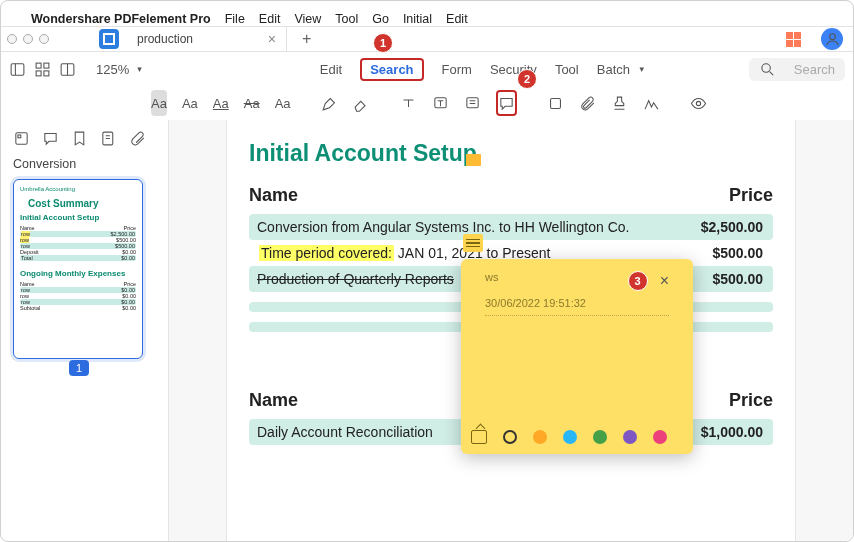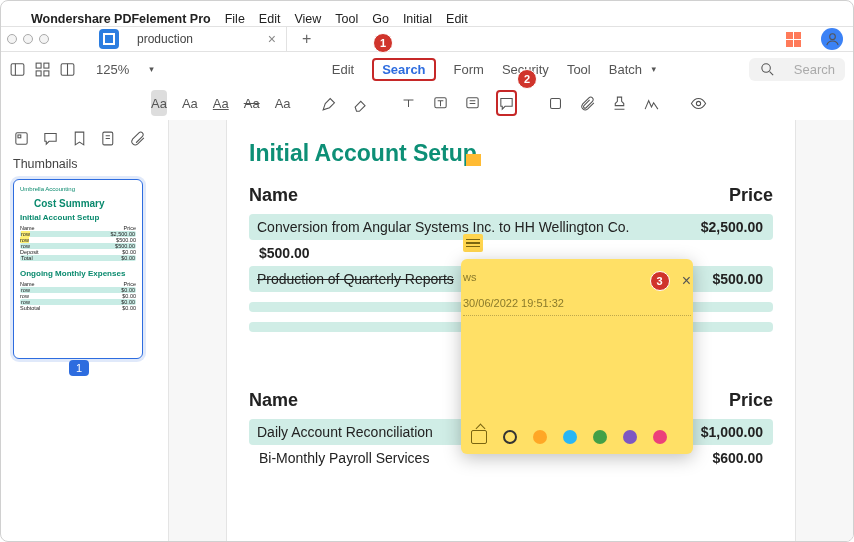--- a/index.html
+++ b/index.html
@@ -17,21 +17,21 @@
     .sq-icon::after{content:"";position:absolute;inset:4px;border:2px solid #fff;}
     .tab { display:flex; align-items:center; padding:0 10px; height:24px; font-size:12px; color:#444; border-right:1px solid #e2e2e2; min-width:160px; justify-content:space-between;}
     .tab-close{ color:#888; font-size:14px;}
     .plus { color:#666; margin-left:15px; font-size:16px;}
     .tabbar .grow{flex:1;}
     .grid-ic{ width:15px;height:15px;display:grid;grid-template-columns:1fr 1fr;gap:1px;margin-right:20px;}
     .grid-ic span{background:#ff7a59;}
     .avatar{ width:22px;height:22px;border-radius:50%;background:#3b82f6;color:#fff;font-size:12px;display:flex;align-items:center;justify-content:center;margin-right:4px;}
 
     .toolbar2{display:flex;align-items:center;height:34px;padding:0 8px;font-size:13px;color:#555; gap:8px;}
-    .zoom{margin-left:12px; display:flex; align-items:center; gap:20px;}
+    .zoom{margin-left:12px; display:flex; align-items:center; gap:8px;}
     .caret{font-size:9px;}
     .toolbar2 .grow{flex:1;}
     .tabs3{display:flex;gap:18px;align-items:center;margin-left:170px;}
     .tab3{cursor:pointer;display:flex;align-items:center;gap:3px;}
     .tab3.active{background:#fff;border:2px solid #c62828;border-radius:4px;padding:2px 8px;color:#2d6cdf;font-weight:600;}
     .search{display:flex;align-items:center;gap:18px;color:#aaa;font-size:13px;background:#f2f2f2;border-radius:6px;padding:3px 10px;}
 
     .badge{position:absolute;width:20px;height:20px;border-radius:50%;background:#d0342c;color:#fff;font-size:11px;font-weight:700;display:flex;align-items:center;justify-content:center;border:1.5px solid #fff;z-index:5;}
 
     .ribbon{display:flex;align-items:center;height:34px;padding:0 150px;gap:15px;color:#555;position:relative;}
@@ -40,39 +40,39 @@
     .rbtn.hl{border:2px solid #c62828;}
     .sep{width:1px;height:20px;background:#e0e0e0;}
     .Aa{font-size:13px;color:#555;}
 
     .main{display:flex;height:calc(100% - 119px);}
     .side{width:168px;border-right:1px solid #e4e4e4;padding:10px 12px;}
     .side-icons{display:flex;gap:12px;color:#666;font-size:14px;margin-bottom:10px;}
     .side-title{font-size:12.5px;color:#444;margin-bottom:8px;}
     .thumb{border:1.5px solid #2d6cdf;border-radius:6px;padding:6px;width:130px;height:180px;background:#fff;font-size:6px;color:#333;position:relative;box-shadow:0 0 0 3px rgba(45,108,223,.15);}
     .thumb h4{color:#0a8a6e;font-size:8px;margin:3px 0;}
-    .thumb h3{color:#0a8a6e;font-size:10px;margin:6px 14px 4px;}
+    .thumb h3{color:#0a8a6e;font-size:10px;margin:6px 8px 4px;}
     .thumb .tbl{display:flex;justify-content:space-between;font-size:5.5px;color:#222;}
     .thumb .hl{background:#fff176;}
     .thumb .bar{background:#c8ece5;border-radius:2px;padding:0 1px;}
     .page-badge{position:absolute;bottom:-18px;left:55px;background:#2d6cdf;color:#fff;font-size:11px;padding:2px 7px;border-radius:4px;}
 
     .doc{flex:1;overflow:hidden;background:#f7f7f7;display:flex;flex-direction:column;align-items:center;padding:0;}
     .page{background:#fff;width:570px;min-height:100%;padding:20px 22px;position:relative;border-left:1px solid #e4e4e4;border-right:1px solid #e4e4e4;}
     .h1{font-size:23px;font-weight:800;color:#0d8f76;position:relative;display:inline-block;}
     .h1 .cursor{background:#ffbb33;width:15px;height:12px;display:inline-block;position:absolute;top:14px;right:-4px;}
     .hdr-row{display:flex;justify-content:space-between;font-size:18px;font-weight:800;color:#222;margin:18px 0 8px;}
     .row{display:flex;justify-content:space-between;font-size:14px;padding:5px 10px;border-radius:4px;color:#222;}
     .row.alt{background:#d0ede6;padding-left:8px;}
     .hlrow{background:#ffff66;padding:0 2px;}
     .strike{text-decoration:line-through;}
 
     .note-icon{position:absolute;left:462px;top:233px;width:20px;height:18px;background:#ffd54f;border-radius:2px;display:flex;flex-direction:column;justify-content:space-evenly;padding:3px;}
     .note-icon span{height:1.5px;background:#7a6510;}
-    .note{position:absolute;left:460px;top:258px;width:232px;height:195px;background:#ffe066;border-radius:6px;box-shadow:0 4px 18px rgba(0,0,0,.25);padding:12px 2px;z-index:10;font-size:12px;color:#7a6510;}
+    .note{position:absolute;left:460px;top:258px;width:232px;height:195px;background:#ffe066;border-radius:6px;box-shadow:0 4px 18px rgba(0,0,0,.25);padding:12px 24px;z-index:10;font-size:12px;color:#7a6510;}
     .note .top{display:flex;justify-content:space-between;align-items:flex-start;}
     .note .ws{font-size:11px;color:#8a7a2b;}
     .note .date{font-size:11px;color:#8a7a2b;margin-top:14px;}
     .note .x{color:#555;font-size:16px;cursor:pointer;}
     .note .msg{margin-top:12px;font-size:12.5px;color:#8a7a2b;}
     .note hr{border:none;border-top:1px dotted rgba(0,0,0,.25);margin-top:6px;}
     .swatches{position:absolute;bottom:10px;left:10px;right:10px;display:flex;gap:16px;align-items:center;}
     .pin{width:16px;height:14px;border:1.5px solid #7a6510;border-radius:2px;position:relative;}
     .pin::after{content:"";position:absolute;left:5px;top:-6px;width:6px;height:6px;border-left:1.5px solid #7a6510;border-top:1.5px solid #7a6510;transform:rotate(45deg);}
     .sw{width:14px;height:14px;border-radius:50%;}
@@ -248,21 +248,21 @@
         </svg>
       <svg viewBox="0 0 24 24">
           <rect x="4" y="3" width="14" height="18" rx="2"></rect>
           <line x1="8" y1="8" x2="14" y2="8"></line>
           <line x1="8" y1="12" x2="14" y2="12"></line>
         </svg>
       <svg viewBox="0 0 24 24">
           <path d="M21 11l-9 9a5 5 0 01-7-7l9-9a3.5 3.5 0 015 5l-9 9"></path>
         </svg>
     </div>
-    <div class="side-title">Thumbnails</div>
+    <div class="side-title">Conversion</div>
     <div class="thumb">
       <div style="color:#0a8a6e;font-size:6px;">Umbrella Accounting</div>
       <h3>Cost Summary</h3>
       <h4>Initial Account Setup</h4>
       <div class="tbl">
           <span>Name</span>
           <span>Price</span>
         </div>
       <div class="tbl bar">
           <span class="hl">row</span>
@@ -316,20 +316,21 @@
       </div>
       <div class="hdr-row">
         <span>Name</span>
           <span>Price</span>
       </div>
       <div class="row alt">
         <span>Conversion from Angular Systems Inc. to HH Wellington Co.</span>
           <span style="font-weight:700">$2,500.00</span>
       </div>
       <div class="row">
+        <span><span class="hlrow">Time period covered:</span><span> JAN 01, 2021 to Present</span></span>
         <span style="font-weight:700">$500.00</span>
       </div>
       <div class="row alt">
         <span class="strike">Production of Quarterly Reports</span>
         <span style="font-weight:700">$500.00</span>
       </div>
       <div class="row">
           <span></span>
           <span></span>
         </div>
@@ -347,24 +348,20 @@
         </div>
 
       <div style="height:40px;"></div>
       <div class="hdr-row">
         <span>Name</span>
           <span>Price</span>
       </div>
       <div class="row alt">
         <span>Daily Account Reconciliation</span>
           <span style="font-weight:700">$1,000.00</span>
-      </div>
-      <div class="row">
-        <span>Bi-Monthly Payroll Services</span>
-          <span style="font-weight:700">$600.00</span>
       </div>
     </div>
   </div>
 </div>
 
 <div class="note-icon">
     <span></span>
     <span></span>
     <span></span>
   </div>

